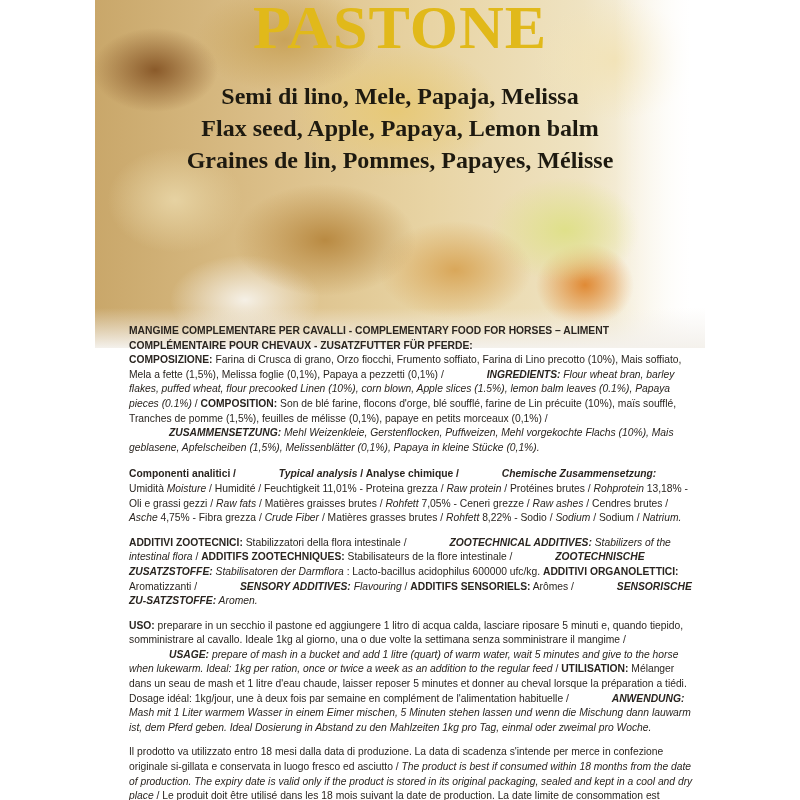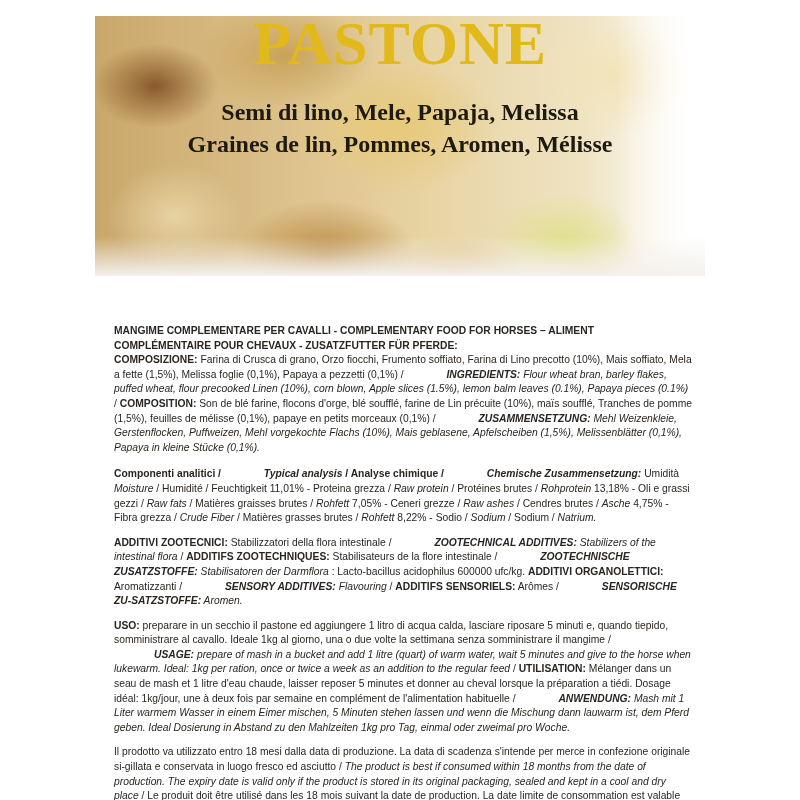--- a/index.html
+++ b/index.html
@@ -1,18 +1,18 @@
 <!DOCTYPE html>
 <html><head>
   <meta charset="utf-8">
   <style>
     html, body { margin:0; padding:0; background:#ffffff; }
     body { width:800px; height:800px; position:relative; overflow:hidden; font-family:"Liberation Sans", sans-serif; }
     .page { position:absolute; left:95px; top:0; width:610px; height:800px; background:#fff; }
-    .hero { position:absolute; left:0; top:16px; width:610px; height:260px; overflow:hidden;
+    .hero { position:absolute; left:0; top:0; width:610px; height:348px; overflow:hidden;
       background:
         radial-gradient(ellipse 90px 60px at 60px 70px, #8a5a2a 0%, rgba(138,90,42,0) 70%),
         radial-gradient(ellipse 120px 70px at 190px 40px, #c9a35a 0%, rgba(201,163,90,0) 75%),
         radial-gradient(ellipse 140px 90px at 300px 110px, #e7c977 0%, rgba(231,201,119,0) 75%),
         radial-gradient(ellipse 110px 80px at 520px 60px, #f2e3b8 0%, rgba(242,227,184,0) 75%),
         radial-gradient(ellipse 90px 70px at 80px 200px, #e6d2a2 0%, rgba(230,210,162,0) 75%),
         radial-gradient(ellipse 130px 80px at 230px 240px, #b98a42 0%, rgba(185,138,66,0) 70%),
         radial-gradient(ellipse 110px 70px at 360px 270px, #d9a75a 0%, rgba(217,167,90,0) 70%),
         radial-gradient(ellipse 100px 70px at 470px 230px, #dfe08a 0%, rgba(223,224,138,0) 75%),
         radial-gradient(ellipse 70px 60px at 490px 285px, #e08a35 0%, rgba(224,138,53,0) 70%),
@@ -24,39 +24,40 @@
     .hero-fade-right { position:absolute; top:0; right:0; bottom:0; width:90px;
       background:linear-gradient(90deg, rgba(255,255,255,0) 0%, #ffffff 85%); }
     .title { position:absolute; left:0; right:0; top:-6px; text-align:center;
       font-family:"Liberation Serif", serif; font-weight:bold; font-size:62px; letter-spacing:1px;
       color:#e1b91a; line-height:66px; }
     .subtitles { position:absolute; left:0; right:0; top:80px; text-align:center;
       font-family:"Liberation Serif", serif; font-weight:bold; font-size:24px; line-height:32px; color:#1e1a10; }
     .subtitles div { white-space:nowrap; }
     .label { position:absolute; left:18px; top:324px; width:580px;
       font-family:"Liberation Sans", sans-serif; font-size:10.3px; line-height:14.6px; color:#2a2520; }
-    .label p { margin:0 0 10px 1px; }
+    .label p { margin:0 0 10px 16px; }
     .label .head { font-weight:bold; }
     b { font-weight:bold; }
     i { font-style:italic; }
     .bi { font-weight:bold; font-style:italic;padding-left:40px; }
     .sec-comp { margin-bottom:12px !important; }
   </style>
 </head>
 <body>
 
 <div class="page">
 
   <div class="hero">
     <div class="hero-fade-right"></div>
     <div class="hero-fade-bottom"></div>
     <div class="title">PASTONE</div>
     <div class="subtitles">
       <div>Semi di lino, Mele, Papaja, Melissa</div>
-      <div>Graines de lin, Pommes, Aromen, Mélisse</div>
+      <div>Flax seed, Apple, Papaya, Lemon balm</div>
+      <div>Graines de lin, Pommes, Papayes, Mélisse</div>
     </div>
   </div>
 
   <div class="label">
 
     <p class="sec-comp">
       <span class="head">MANGIME COMPLEMENTARE PER CAVALLI - COMPLEMENTARY FOOD FOR HORSES – ALIMENT COMPLÉMENTAIRE POUR CHEVAUX - ZUSATZFUTTER FÜR PFERDE:</span><br>
       <b>COMPOSIZIONE:</b><span> Farina di Crusca di grano, Orzo fiocchi, Frumento soffiato, Farina di Lino precotto (10%), Mais soffiato, Mela a fette (1,5%), Melissa foglie (0,1%), Papaya a pezzetti (0,1%) / </span><span class="bi">INGREDIENTS:</span><i> Flour wheat bran, barley flakes, puffed wheat, flour precooked Linen (10%), corn blown, Apple slices (1.5%), lemon balm leaves (0.1%), Papaya pieces (0.1%)</i><span> / </span><b>COMPOSITION:</b><span> Son de blé farine, flocons d'orge, blé soufflé, farine de Lin précuite (10%), maïs soufflé, Tranches de pomme (1,5%), feuilles de mélisse (0,1%), papaye en petits morceaux (0,1%) </span><span> / </span><span class="bi">ZUSAMMENSETZUNG:</span><i> Mehl Weizenkleie, Gerstenflocken, Puffweizen, Mehl vorgekochte Flachs (10%), Mais geblasene, Apfelscheiben (1,5%), Melissenblätter (0,1%), Papaya in kleine Stücke (0,1%).</i>
     </p>
 

